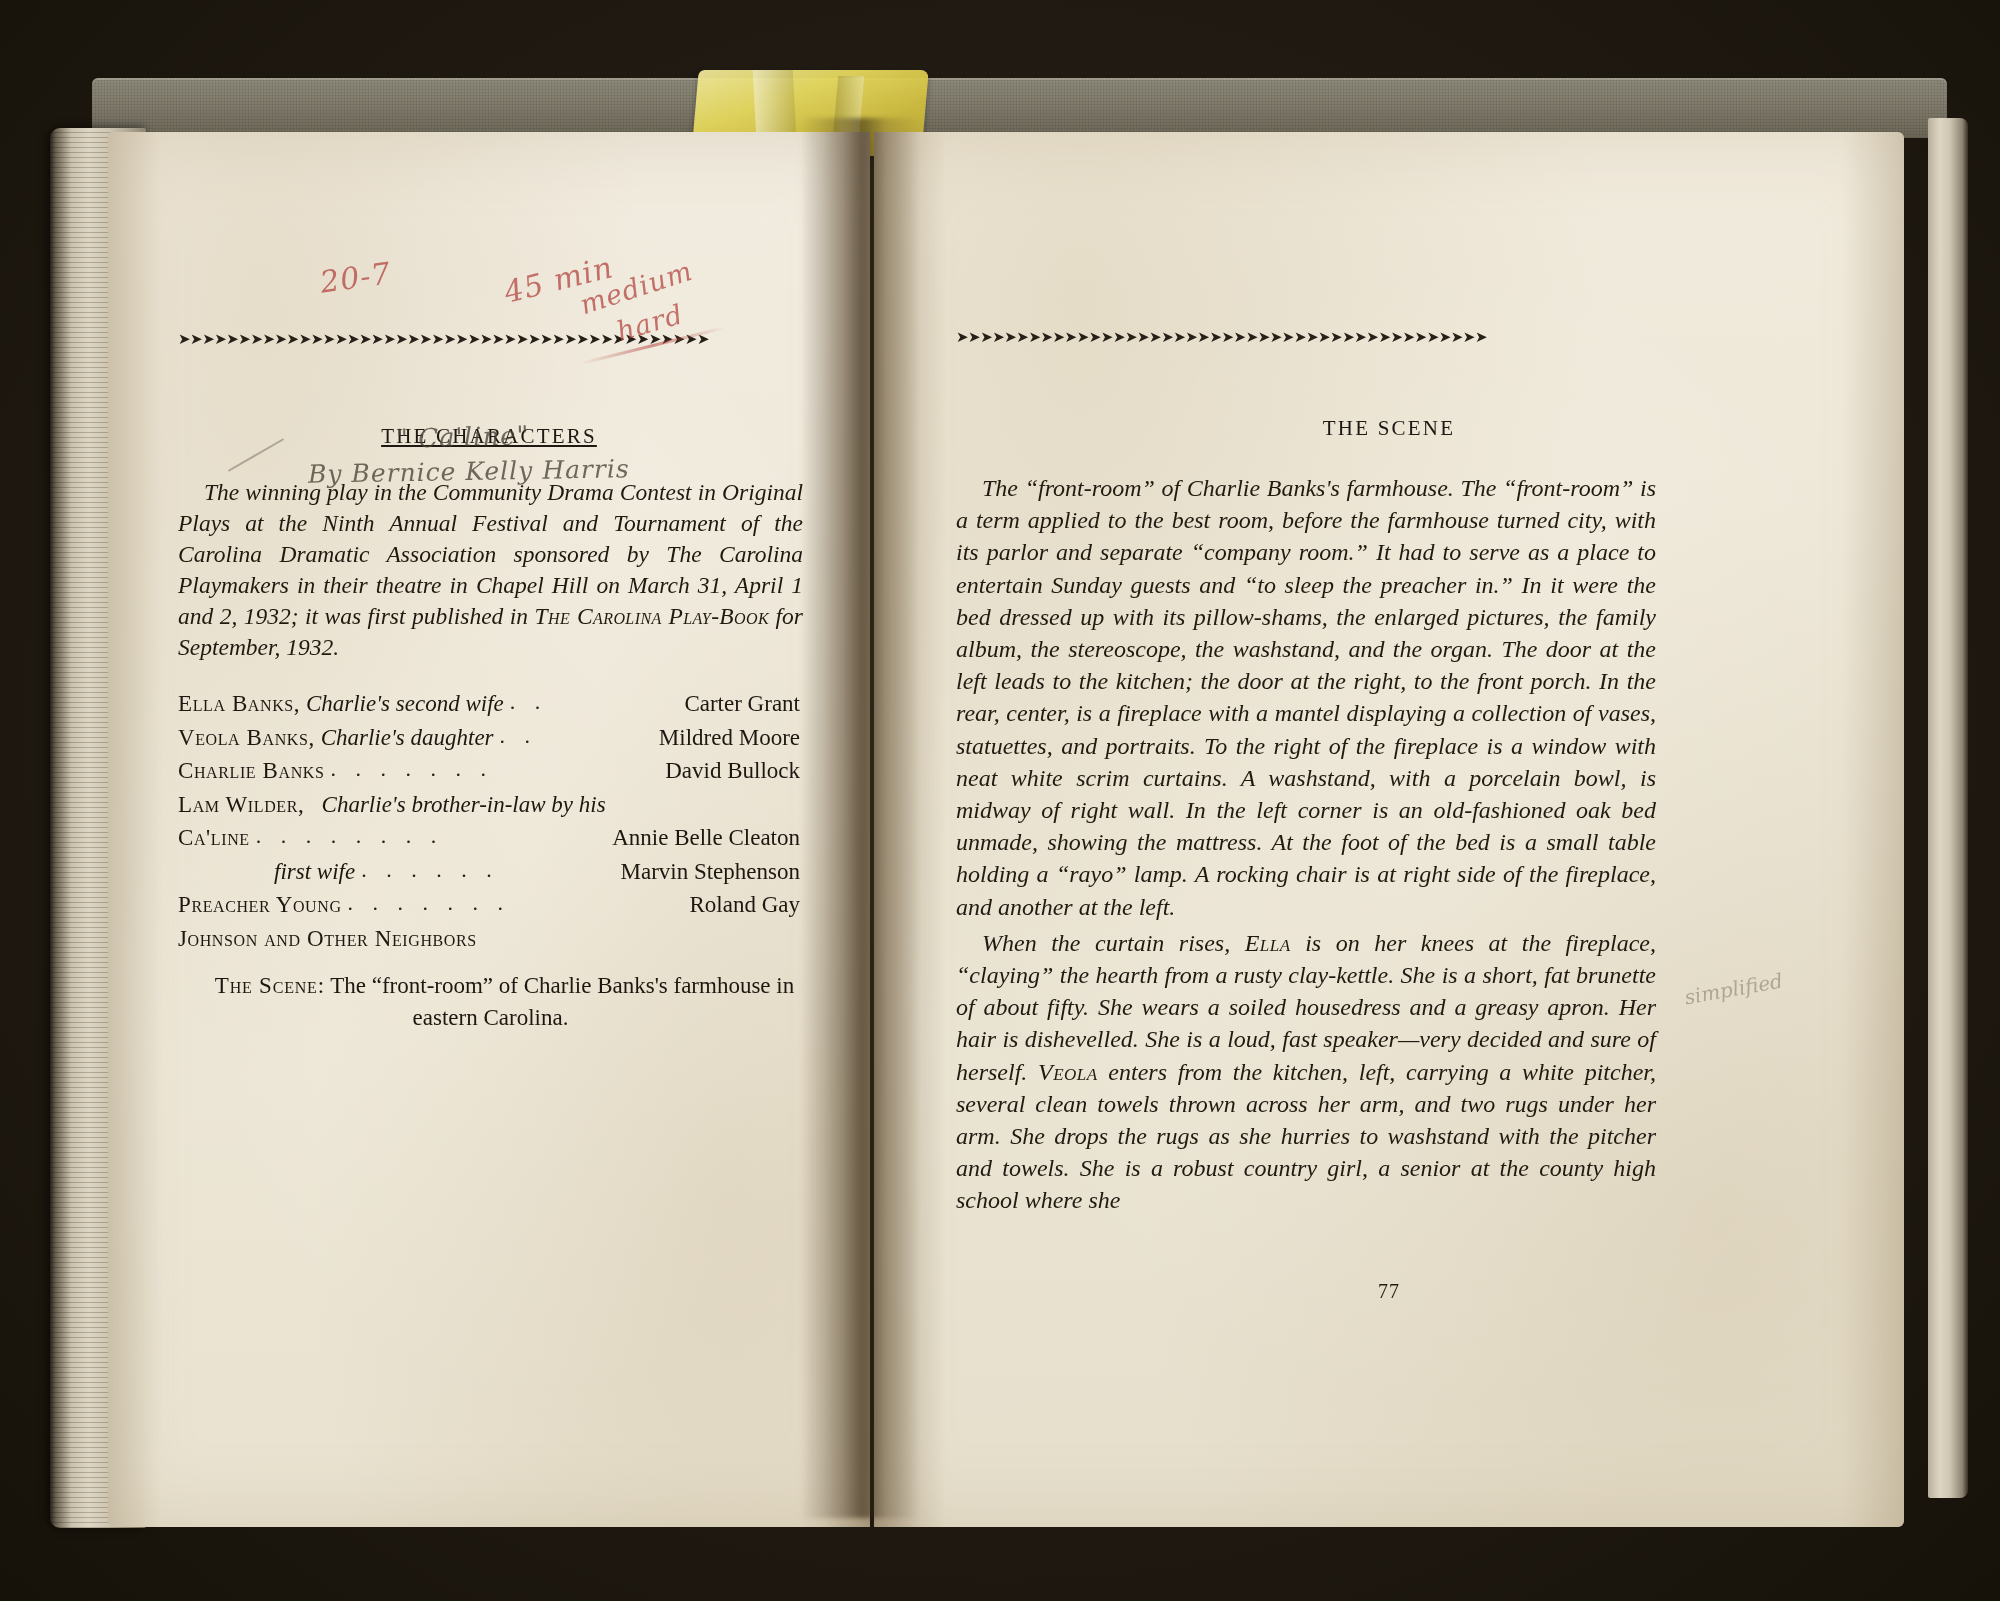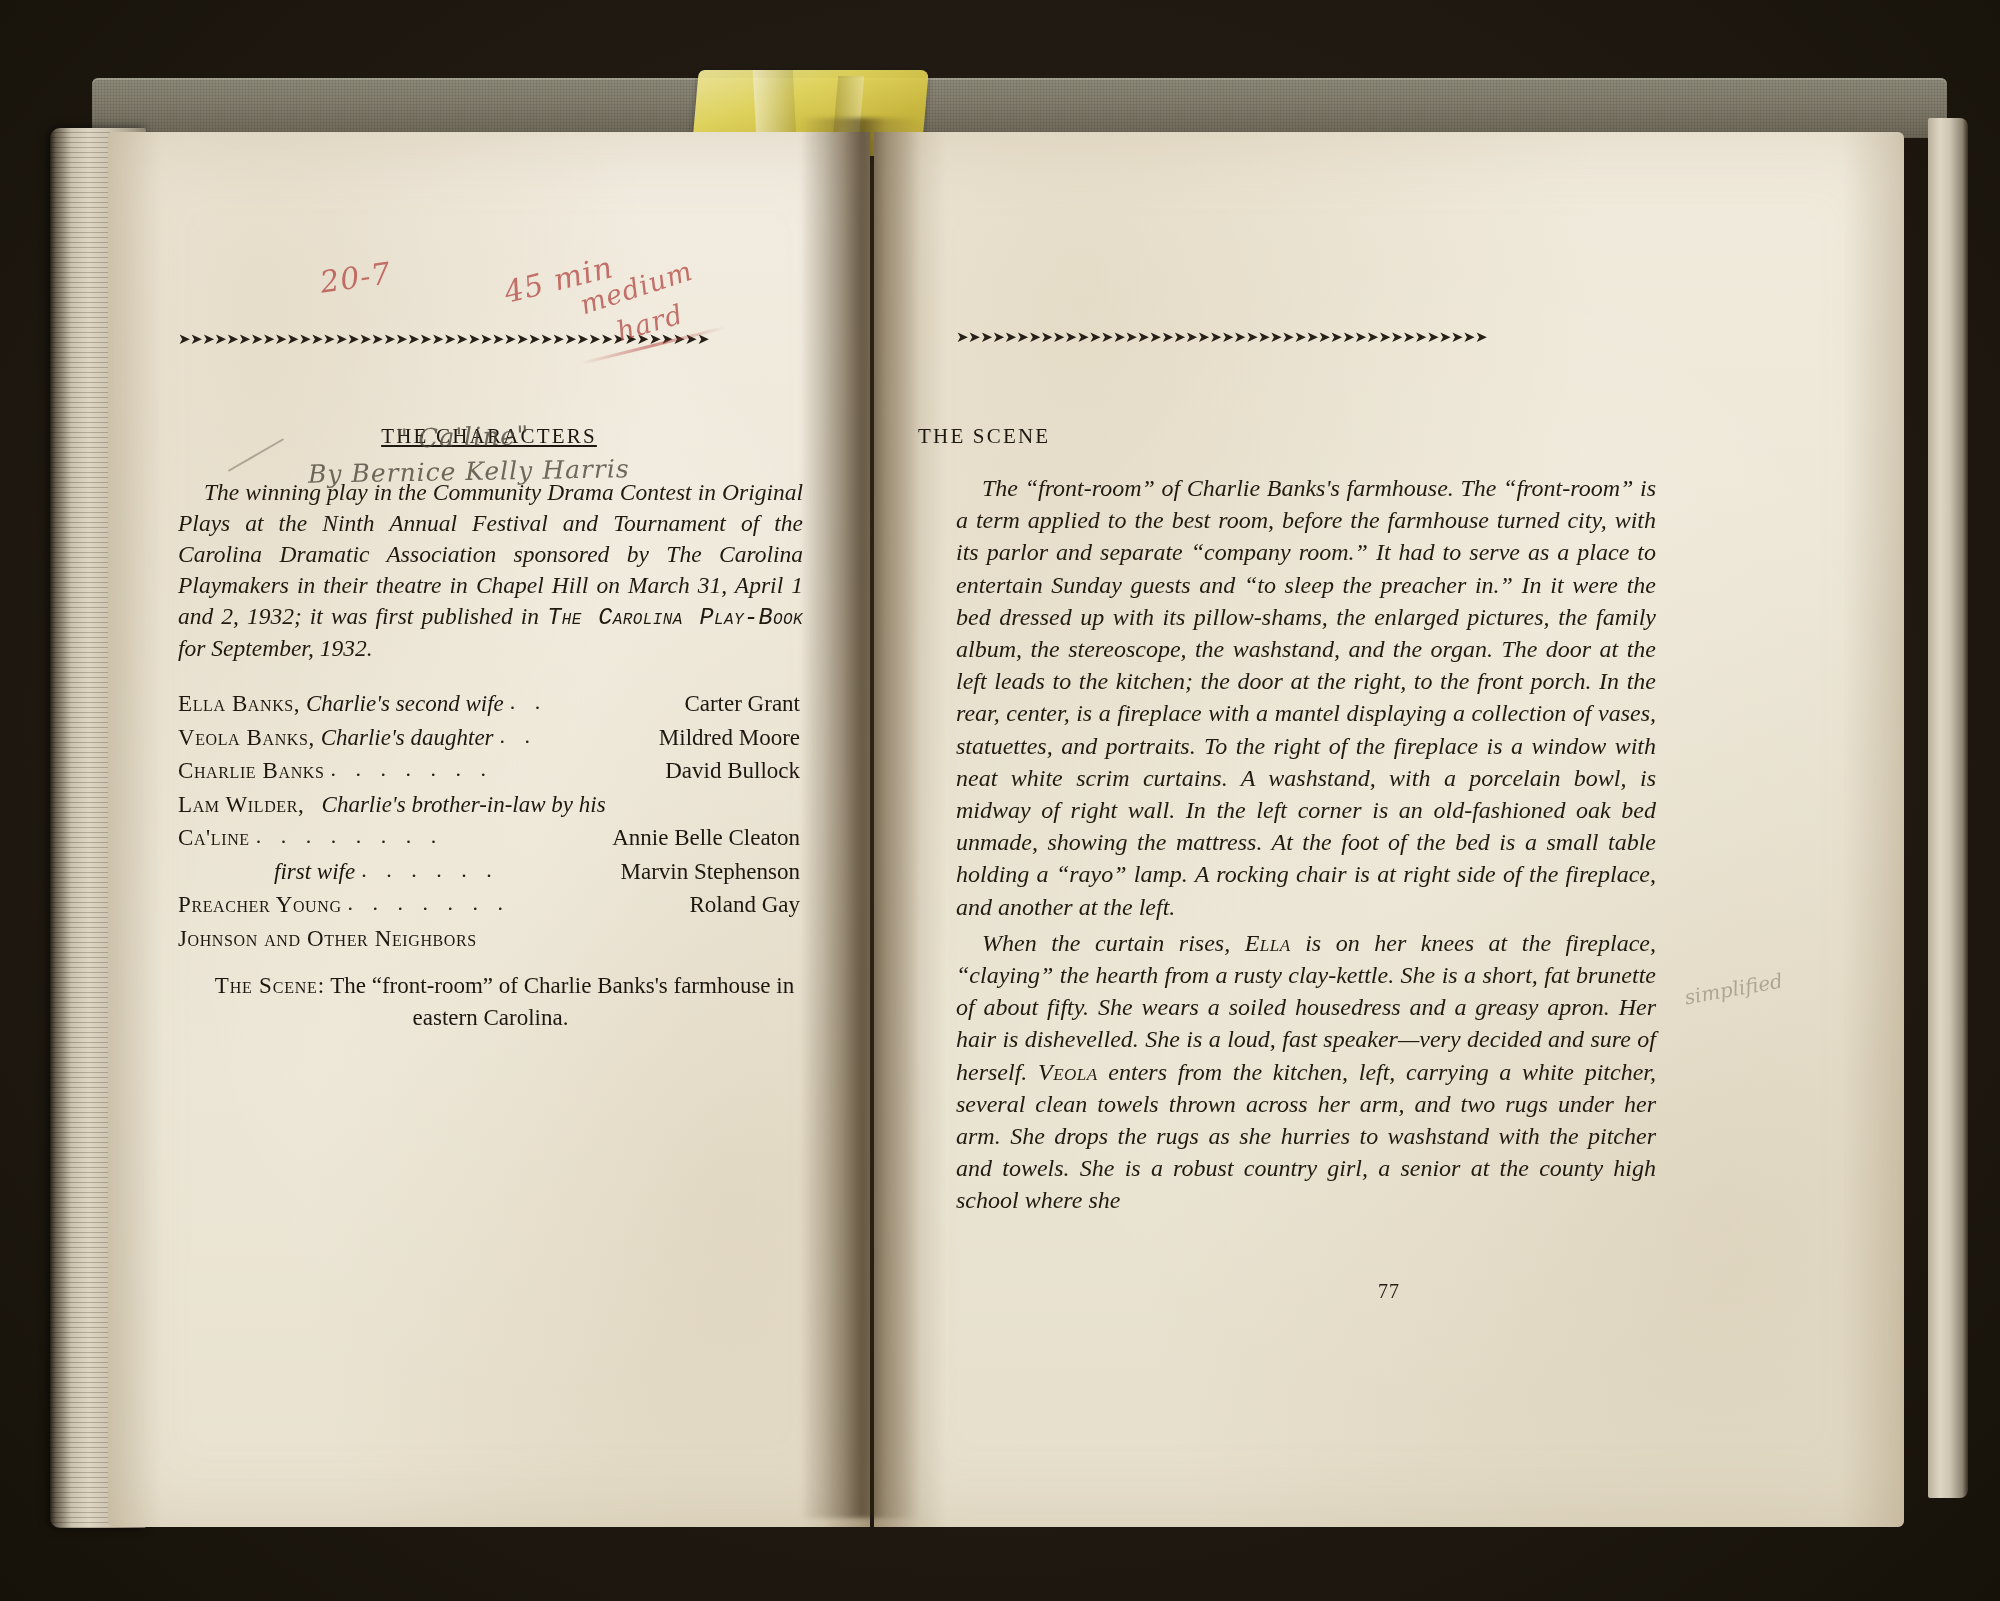--- a/index.html
+++ b/index.html
@@ -198,21 +198,21 @@
   .blurb {
     position: absolute;
     font-family: "Liberation Serif", serif;
     font-style: italic;
     font-size: 23.5px;
     line-height: 31px;
     color: #20190f;
     text-align: justify;
   }
   .blurb .indent { display: inline-block; width: 26px; }
-  .blurb .sc { font-variant: small-caps; font-style: italic; letter-spacing: .4px; font-family: Liberation Mono, monospace; }
+  .blurb .sc { font-variant: small-caps; font-style: italic; letter-spacing: .4px; }
 
   .cast {
     position: absolute;
     left: 0;
     width: 100%;
     font-size: 23px;
     line-height: 33.5px;
     color: #1d1710;
   }
   .cast-row {
@@ -413,21 +413,21 @@
         <div class="pencil-stroke" style="left:116px; top:322px; width:64px; transform:rotate(-30deg);"></div>
 
       </div>
     </div>
 
     <div class="page right">
       <div class="page-inner">
 
         <div class="ornament" style="left:82px; top:198px; width:700px;">➤➤➤➤➤➤➤➤➤➤➤➤➤➤➤➤➤➤➤➤➤➤➤➤➤➤➤➤➤➤➤➤➤➤➤➤➤➤➤➤➤➤➤➤</div>
 
-        <div class="sec-head" style="left:0; top:292px; width:100%; padding-left:44px;">THE SCENE</div>
+        <div class="sec-head" style="left:0; top:284px; width:100%; text-align:center;">THE SCENE</div>
 
         <div class="scene-body" style="left:82px; top:340px; width:700px;">
           <p>
             <span class="indent"></span><span>The “front-room” of Charlie Banks's farmhouse. The “front-room” is a term applied to the best room, before the farmhouse turned city, with its parlor and separate “company room.” It had to serve as a place to entertain Sunday guests and “to sleep the preacher in.” In it were the bed dressed up with its pillow-shams, the enlarged pictures, the family album, the stereoscope, the washstand, and the organ. The door at the left leads to the kitchen; the door at the right, to the front porch. In the rear, center, is a fireplace with a mantel displaying a collection of vases, statuettes, and portraits. To the right of the fireplace is a window with neat white scrim curtains. A washstand, with a porcelain bowl, is midway of right wall. In the left corner is an old-fashioned oak bed unmade, showing the mattress. At the foot of the bed is a small table holding a “rayo” lamp. A rocking chair is at right side of the fireplace, and another at the left.</span>
           </p>
           <p>
             <span class="indent"></span><span>When the curtain rises, </span><span class="sc">Ella</span><span> is on her knees at the fireplace, “claying” the hearth from a rusty clay-kettle. She is a short, fat brunette of about fifty. She wears a soiled housedress and a greasy apron. Her hair is dishevelled. She is a loud, fast speaker—very decided and sure of herself. </span><span class="sc">Veola</span><span> enters from the kitchen, left, carrying a white pitcher, several clean towels thrown across her arm, and two rugs under her arm. She drops the rugs as she hurries to washstand with the pitcher and towels. She is a robust country girl, a senior at the county high school where she</span>
           </p>
         </div>
 

